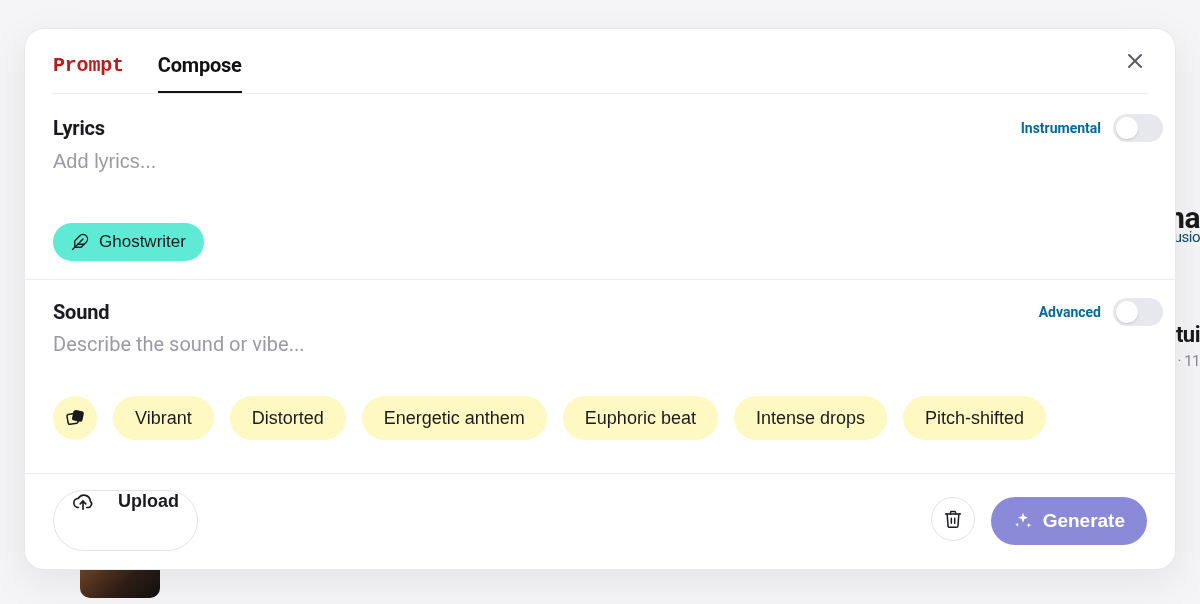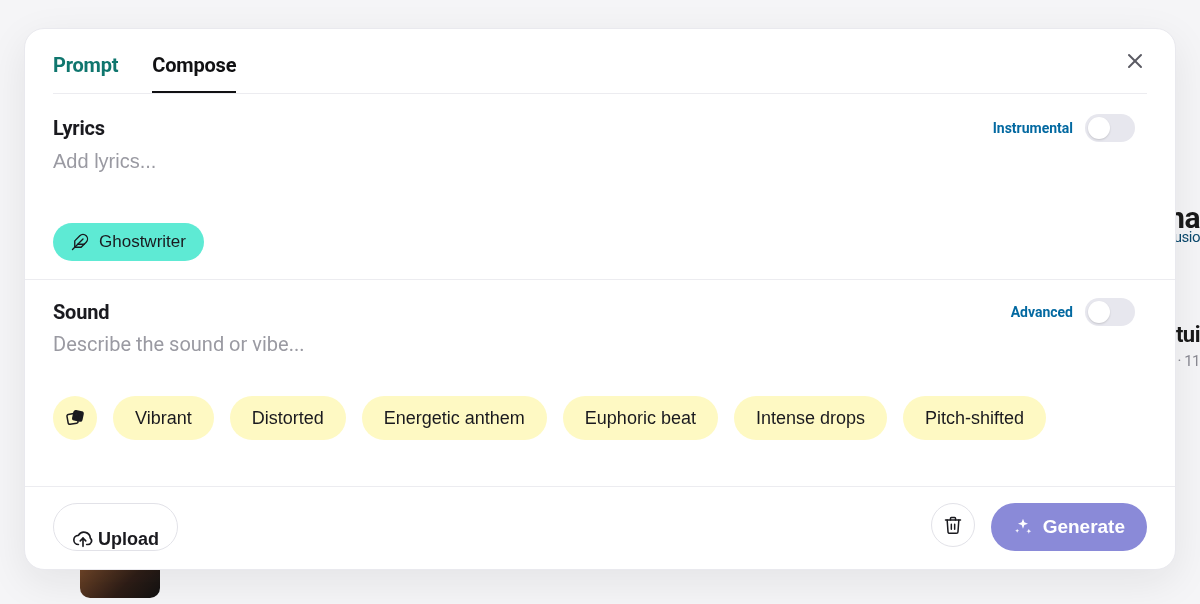--- a/index.html
+++ b/index.html
@@ -64,21 +64,21 @@
     .tab {
       padding: 10px 0 14px 0;
       margin-right: 34px;
       font-size: 20px;
       font-weight: 700;
       color: #6a6a73;
       cursor: pointer;
       border-bottom: 3px solid transparent;
       letter-spacing: -0.2px;
     }
-    .tab.inactive { color: #0f766e; font-weight: 700; }
+    .tab.inactive { color: #b91c1c; font-weight: 700; font-family: Liberation Mono, monospace; }
     .tab.active {
       color: #111113;
       border-bottom: 3px solid #111113;
     }
     .tabs-underline {
       position: absolute;
       left: 28px; right: 28px; bottom: 0;
       height: 1px;
       background: #ececf0;
     }
@@ -89,21 +89,21 @@
       width: 36px; height: 36px;
       display: flex; align-items: center; justify-content: center;
       color: #5a5a63;
       cursor: pointer;
       border-radius: 8px;
       background: transparent;
       border: none;
       font-size: 20px;
     }
     .section {
-      padding: 18px 40px 20px 28px;
+      padding: 18px 12px 20px 28px;
     }
     .section.lyrics { padding-top: 20px; padding-bottom: 18px; }
     .section-divider { height: 1px; background: #ececf0; margin: 0; }
     .section-header {
       display: flex;
       align-items: center;
       justify-content: space-between;
     }
     .section-title {
       font-size: 20px;
@@ -193,23 +193,23 @@
     .footer {
       margin-top: auto;
       border-top: 1px solid #ececf0;
       padding: 16px 28px 18px 28px;
       display: flex;
       align-items: center;
       justify-content: space-between;
     }
     .upload-btn {
       display: inline-flex;
-      align-items: flex-end;
-      gap: 4px;
-      height: 48px;
+      align-items: flex-start;
+      gap: 24px;
+      height: 61px;
       padding: 0 18px;
       border-radius: 999px;
       background: #ffffff;
       border: 1.5px solid #e2e2e8;
       font-size: 18px;
       font-weight: 600;
       color: #1a1a1f;
       cursor: pointer;
     }
     .footer-right {

